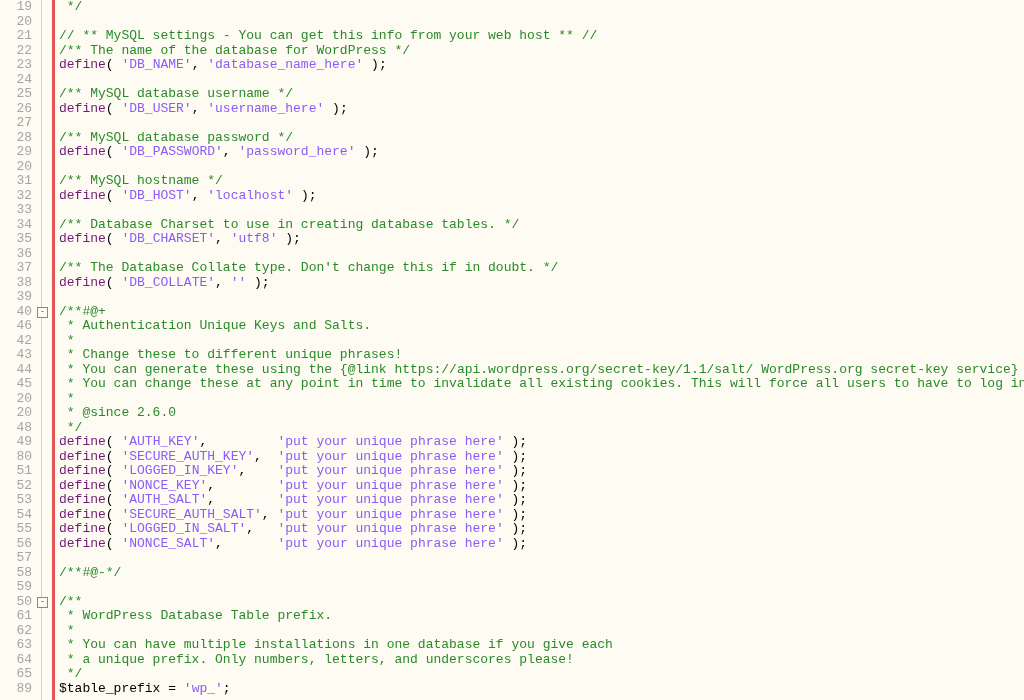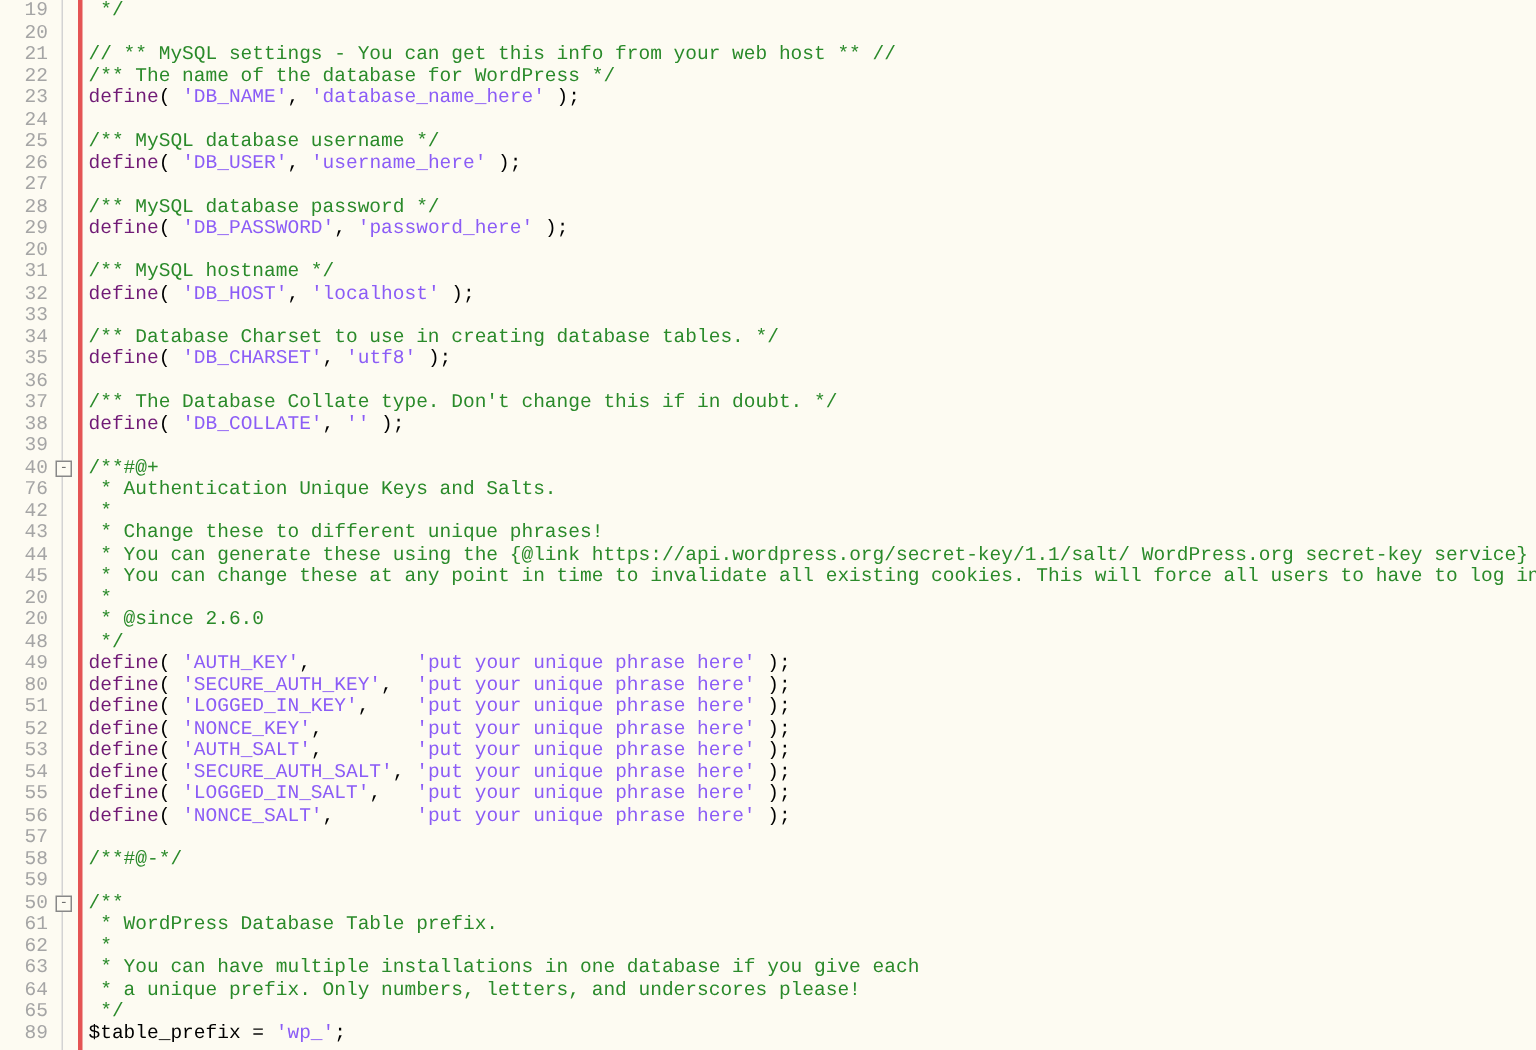--- a/index.html
+++ b/index.html
@@ -37,21 +37,21 @@
       <div class="row">31</div>
       <div class="row">32</div>
       <div class="row">33</div>
       <div class="row">34</div>
       <div class="row">35</div>
       <div class="row">36</div>
       <div class="row">37</div>
       <div class="row">38</div>
       <div class="row">39</div>
       <div class="row">40</div>
-      <div class="row">76</div>
+      <div class="row">46</div>
       <div class="row">42</div>
       <div class="row">43</div>
       <div class="row">44</div>
       <div class="row">45</div>
       <div class="row">20</div>
       <div class="row">20</div>
       <div class="row">48</div>
       <div class="row">49</div>
       <div class="row">80</div>
       <div class="row">51</div>

